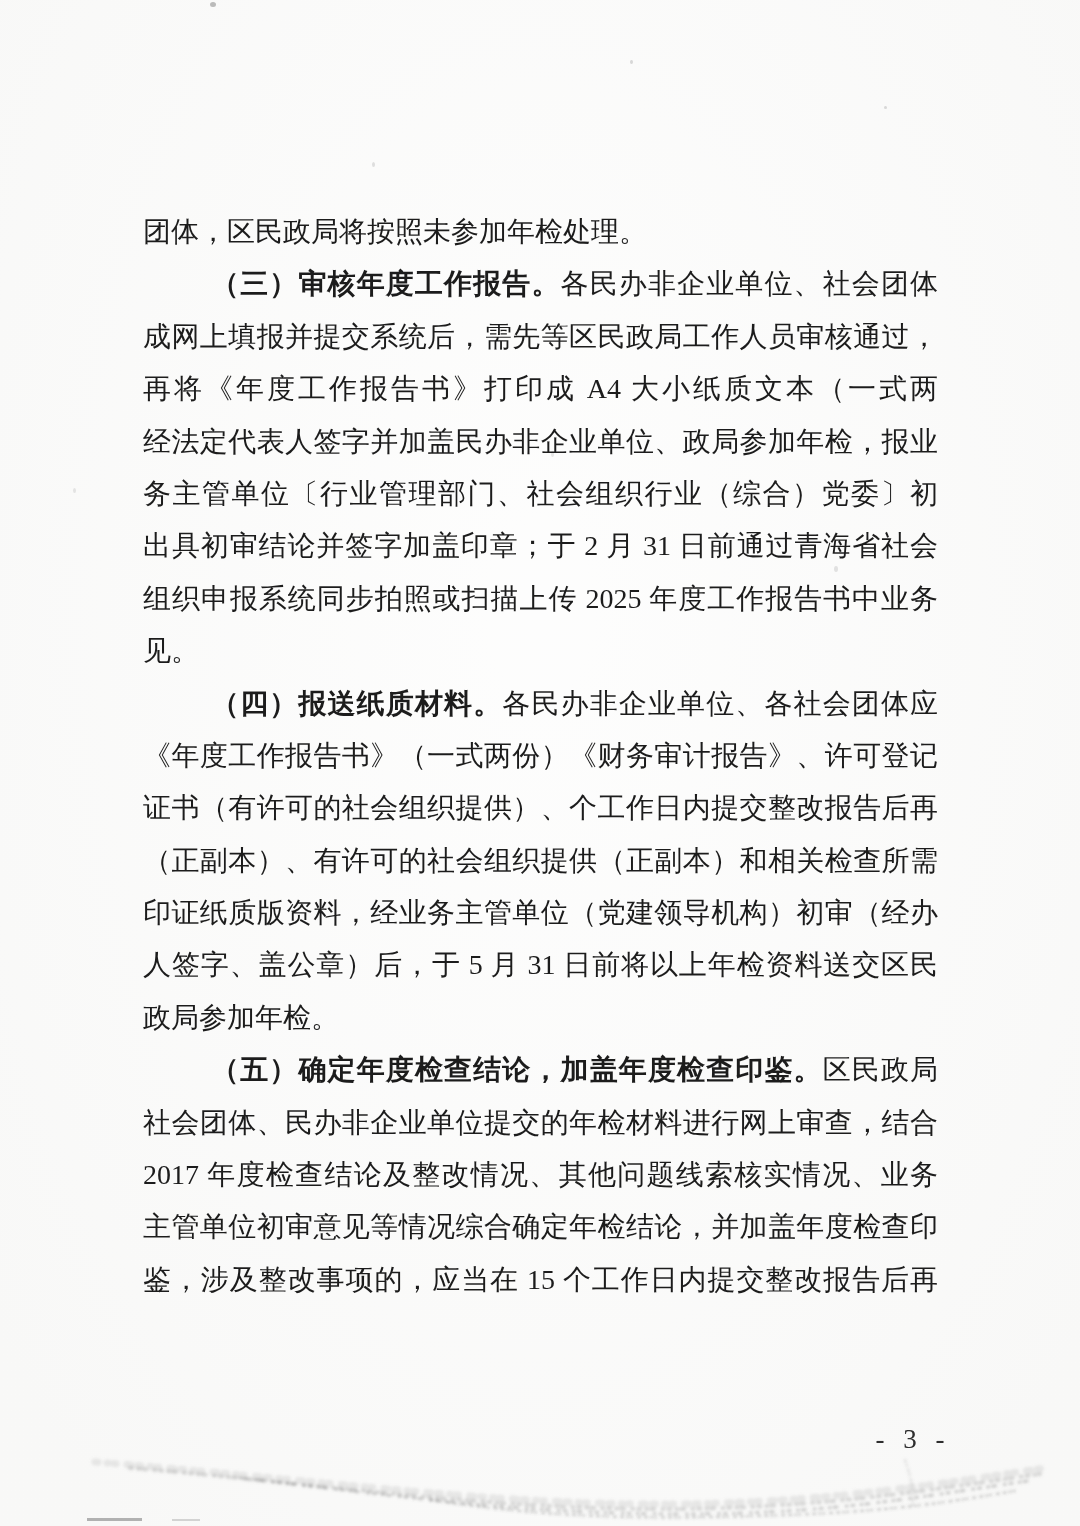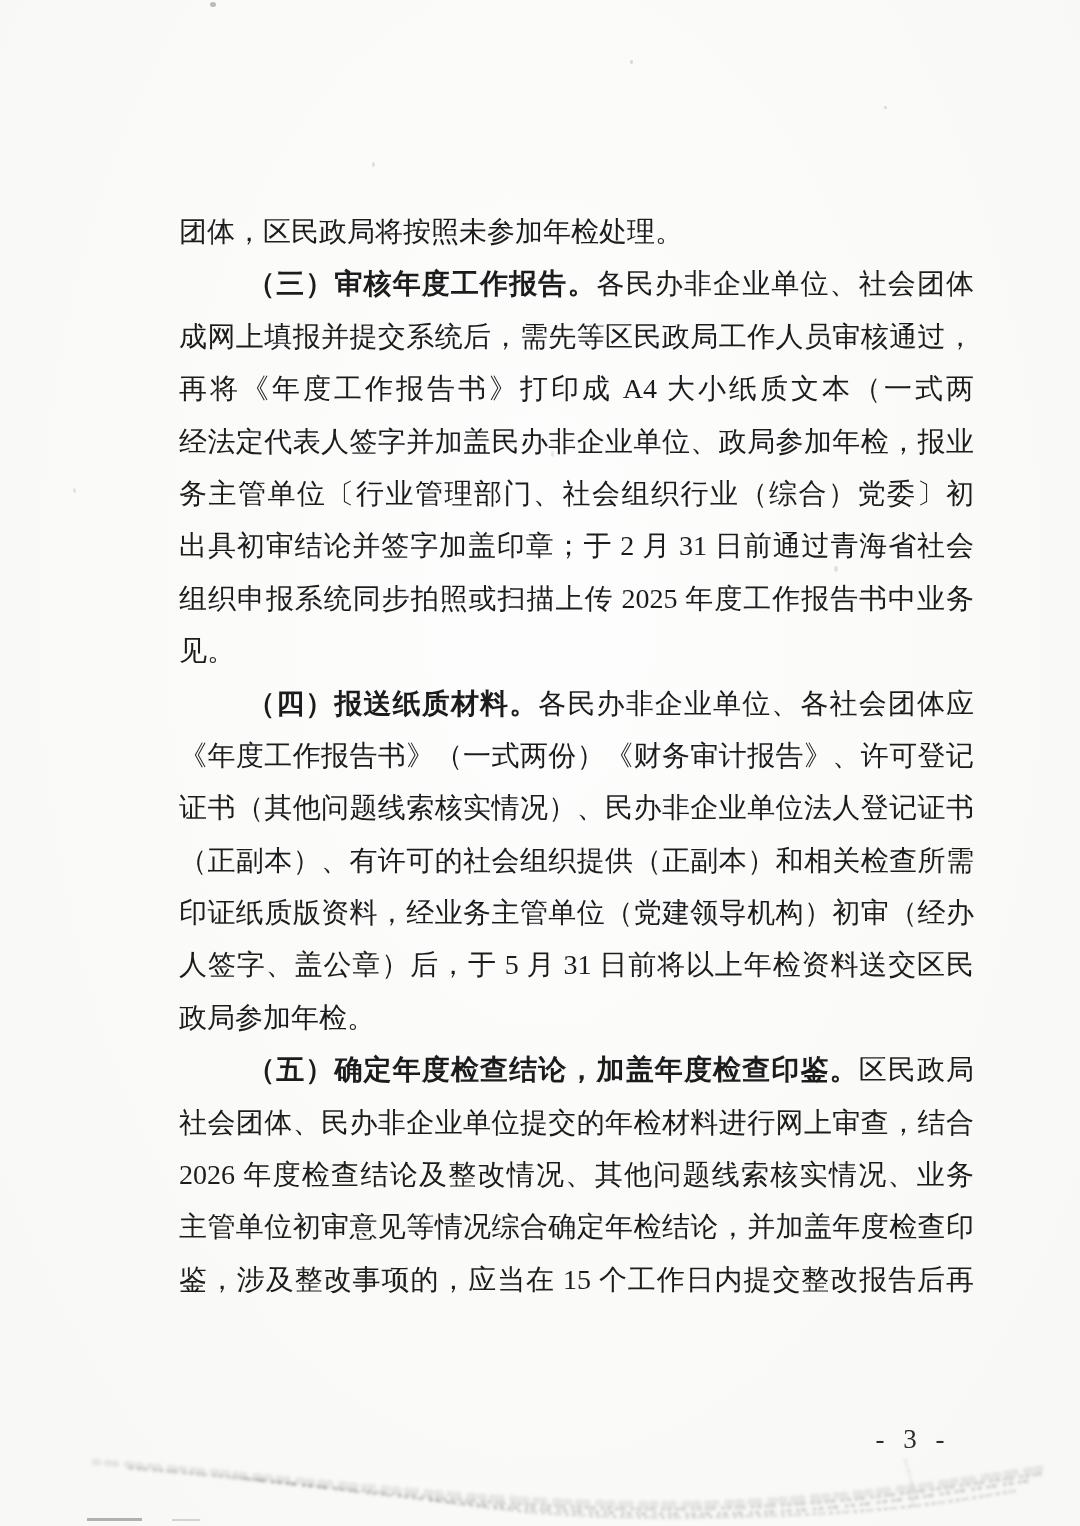--- a/index.html
+++ b/index.html
@@ -20,21 +20,20 @@
     position: absolute;
     inset: 0;
   }
   .textblock {
     position: absolute;
     left: 143px;
     top: 206px;
     width: 795px;
     color: #1c1c1c;
     font-size: 28px;
-    margin-left: 36px;
   }
   .line {
     height: 52.4px;
     line-height: 52.4px;
     overflow: hidden;
     box-sizing: border-box;
     text-align: left;
   }
   .line.just {
     text-align: justify;
@@ -104,28 +103,28 @@
       <div class="line just ind"><span class="seg seg-bold">（三）审核年度工作报告。</span><span class="seg">各民办非企业单位、社会团体完</span></div>
       <div class="line just"><span class="seg">成网上填报并提交系统后，需先等区民政局工作人员审核通过，</span></div>
       <div class="line just"><span class="seg">再将《年度工作报告书》打印成 A4 大小纸质文本（一式两份），</span></div>
       <div class="line just"><span class="seg">经法定代表人签字并加盖民办非企业单位、政局参加年检，报业</span></div>
       <div class="line just"><span class="seg">务主管单位〔行业管理部门、社会组织行业（综合）党委〕初审，</span></div>
       <div class="line just"><span class="seg">出具初审结论并签字加盖印章；于 2 月 31 日前通过青海省社会</span></div>
       <div class="line just"><span class="seg">组织申报系统同步拍照或扫描上传 2025 年度工作报告书中业务</span></div>
       <div class="line"><span class="seg">见。</span></div>
       <div class="line just ind"><span class="seg seg-bold">（四）报送纸质材料。</span><span class="seg">各民办非企业单位、各社会团体应将</span></div>
       <div class="line just"><span class="seg">《年度工作报告书》（一式两份）《财务审计报告》、许可登记</span></div>
-      <div class="line just"><span class="seg">证书（其他问题线索核实情况）、民办非企业单位法人登记证书</span></div>
+      <div class="line just"><span class="seg">证书（有许可的社会组织提供）、个工作日内提交整改报告后再</span></div>
       <div class="line just"><span class="seg">（正副本）、有许可的社会组织提供（正副本）和相关检查所需</span></div>
       <div class="line just"><span class="seg">印证纸质版资料，经业务主管单位（党建领导机构）初审（经办</span></div>
       <div class="line just"><span class="seg">人签字、盖公章）后，于 5 月 31 日前将以上年检资料送交区民</span></div>
       <div class="line"><span class="seg">政局参加年检。</span></div>
       <div class="line just ind"><span class="seg seg-bold">（五）确定年度检查结论，加盖年度检查印鉴。</span><span class="seg">区民政局对</span></div>
       <div class="line just"><span class="seg">社会团体、民办非企业单位提交的年检材料进行网上审查，结合</span></div>
-      <div class="line just"><span class="seg">2026 年度检查结论及整改情况、其他问题线索核实情况、业务</span></div>
+      <div class="line just"><span class="seg">2017 年度检查结论及整改情况、其他问题线索核实情况、业务</span></div>
       <div class="line just"><span class="seg">主管单位初审意见等情况综合确定年检结论，并加盖年度检查印</span></div>
       <div class="line just"><span class="seg">鉴，涉及整改事项的，应当在 15 个工作日内提交整改报告后再</span></div>
     </div>
 
   <div class="page-number">- 3 -</div>
 
   <svg class="smudge-svg" viewBox="0 0 1080 96" preserveAspectRatio="none">
     <defs>
       <filter id="blur1" x="-10%" y="-50%" width="120%" height="200%">
         <feGaussianBlur stdDeviation="1.4"></feGaussianBlur>

